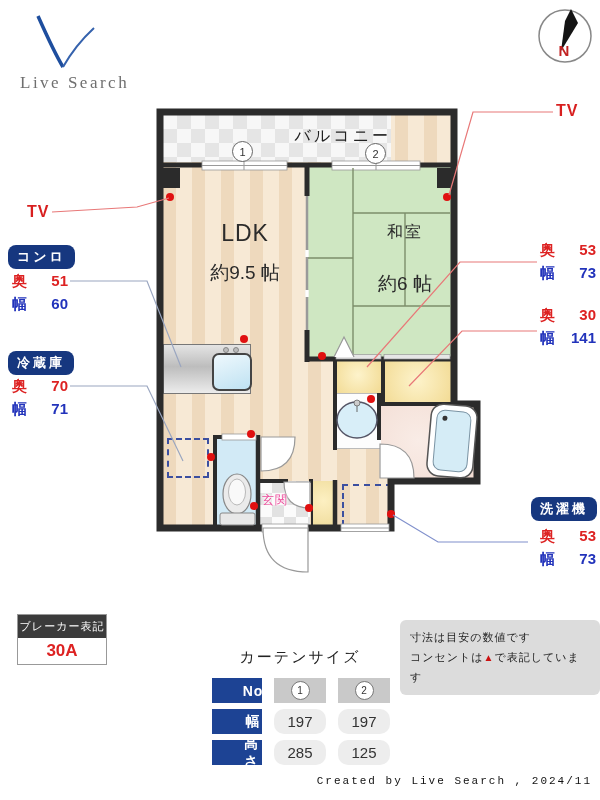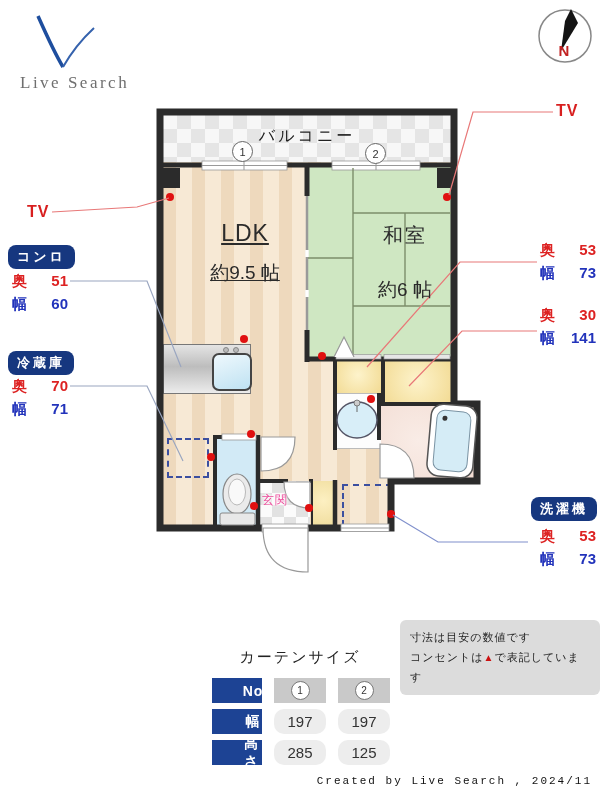--- a/index.html
+++ b/index.html
@@ -64,21 +64,21 @@
   svg.overlay{position:absolute;left:0;top:0;z-index:2;pointer-events:none;}
   .z1{z-index:1;} .z3{z-index:3;}
 </style>
 </head>
 <body>
 
 <div id="stage">
 
   <div class="abs wood z1" style="left:163px;top:115px;width:288px;height:410px;"></div>
   <div class="abs z1" style="left:390px;top:480px;width:64px;height:48px;background:#fff;"></div>
-  <div class="abs balcony z1" style="left:163px;top:115px;width:288px;height:47px;">
+  <div class="abs balcony z1" style="left:163px;top:115px;width:228px;height:47px;justify-content:flex-end;">
     <div class="balcony-label">バルコニー</div>
   </div>
   <div class="abs tatami z1" style="left:307px;top:166px;width:144px;height:191px;"></div>
   <div class="abs closet z1" style="left:335px;top:357px;width:46px;height:36px;"></div>
   <div class="abs closet z1" style="left:383px;top:357px;width:68px;height:47px;"></div>
   <div class="abs whiteroom z1" style="left:335px;top:393px;width:45px;height:54px;"></div>
   <div class="abs bathroom z1" style="left:381px;top:404px;width:93px;height:74px;"></div>
   <div class="abs toiletroom z1" style="left:215px;top:437px;width:42px;height:88px;"></div>
   <div class="abs tile z1" style="left:260px;top:481px;width:50px;height:44px;"></div>
   <div class="abs shoe z1" style="left:312px;top:481px;width:23px;height:44px;"></div>
@@ -208,26 +208,26 @@
       <path d="M537,331 L462,331 L409,386" stroke="#e87878"></path>
       <path d="M70,281 L147,281 L181,367" stroke="#9aa6c0"></path>
       <path d="M70,386 L147,386 L183,461" stroke="#9aa6c0"></path>
       <path d="M528,542 L438,542 L393,515" stroke="#8090cc"></path>
     </g>
   </svg>
 
   <div class="abs circlenum" style="left:232px;top:141px;">1</div>
   <div class="abs circlenum" style="left:365px;top:143px;">2</div>
 
-  <div class="abs roomname z3" style="left:180px;top:220px;width:130px;text-decoration:underline;">
+  <div class="abs roomname z3" style="left:180px;top:220px;width:130px;">
     <div style="font-size:23px;letter-spacing:1px;">LDK</div>
     <div style="font-size:19px;margin-top:13px;">約9.5 帖</div>
   </div>
   <div class="abs roomname z3" style="left:350px;top:222px;width:110px;">
-    <div style="font-size:20px;letter-spacing:2px;">和室</div>
+    <div style="font-size:16px;letter-spacing:2px;">和室</div>
     <div style="font-size:19px;margin-top:28px;">約6 帖</div>
   </div>
   <div class="abs genkan-t" style="left:262px;top:492px;">玄関</div>
 
   <div class="abs tv" style="left:27px;top:203px;">TV</div>
   <div class="abs badge" style="left:8px;top:245px;">コンロ</div>
   <div class="abs meas depth" style="left:12px;top:272px;">
     <span>奥</span>
       <span>51</span>
   </div>
@@ -265,20 +265,24 @@
   <div class="abs badge" style="left:531px;top:497px;">洗濯機</div>
   <div class="abs meas depth" style="left:540px;top:527px;">
     <span>奥</span>
       <span>53</span>
   </div>
   <div class="abs meas width" style="left:540px;top:550px;">
     <span>幅</span>
       <span>73</span>
   </div>
 
+  <div class="abs breaker" style="left:17px;top:614px;">
+    <div class="hd">ブレーカー表記</div>
+    <div class="val">30A</div>
+  </div>
 
   <div class="abs curtain-title" style="left:210px;top:648px;">カーテンサイズ</div>
   <div class="abs ct" style="left:212px;top:678px;">
     <div class="lab">No</div>
     <div class="hd">
         <span class="circlenum" style="position:static;">1</span>
       </div>
     <div class="hd">
         <span class="circlenum" style="position:static;">2</span>
       </div>

